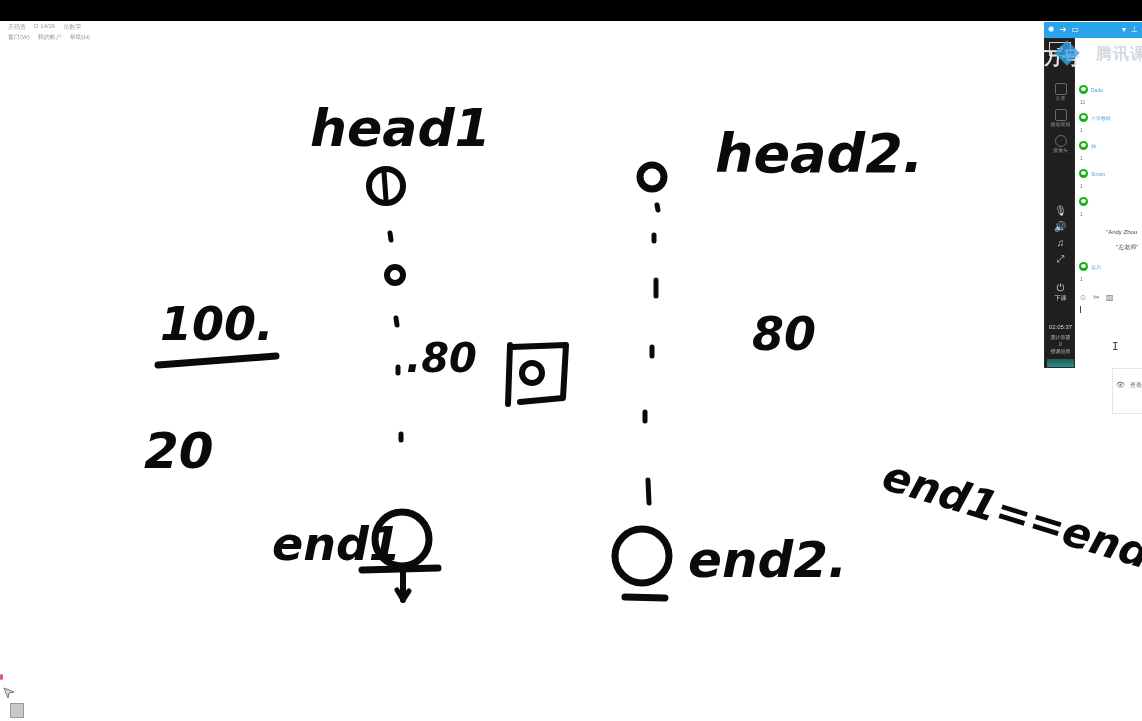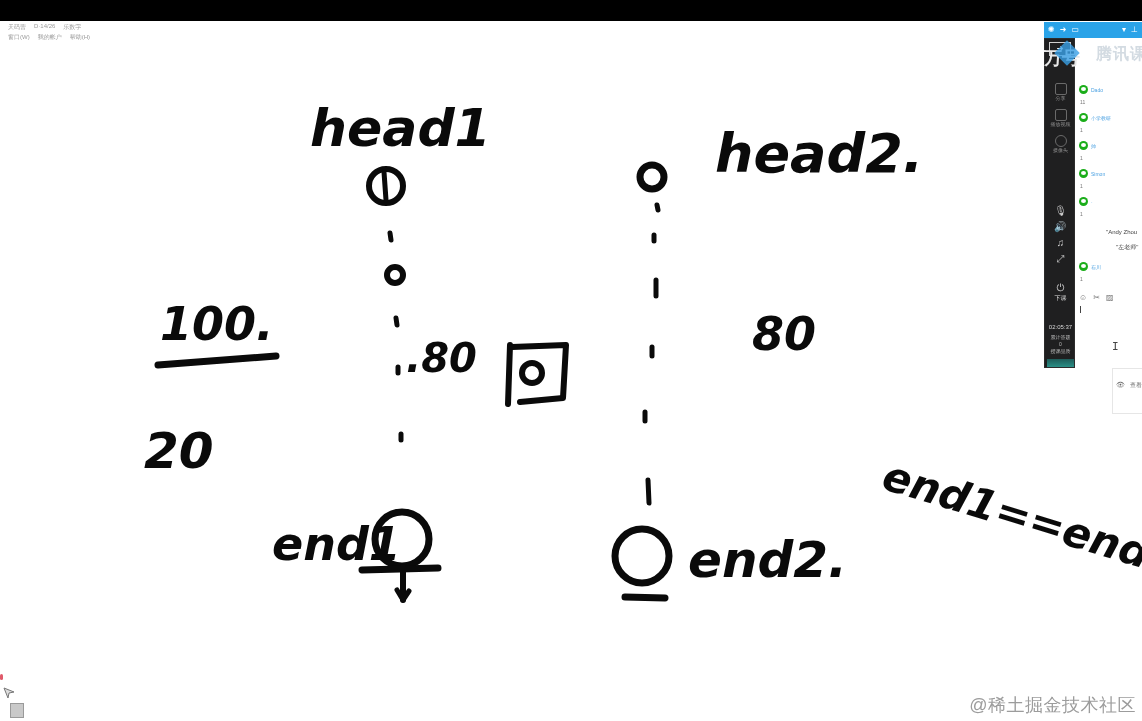--- a/index.html
+++ b/index.html
@@ -221,14 +221,13 @@
     <span class="eye">👁</span>
     <span class="lbl">查看</span>
   </div>
 
   <div class="red-dot"></div>
   <svg class="cursor-ico" viewBox="0 0 14 14">
     <path d="M2 2 L12 6 L7 7 L6 12 Z" fill="#ddd" stroke="#777" stroke-width="1"></path>
   </svg>
   <div class="bin-ico"></div>
 
-  <div class="watermark">@稀土掘金技术社区</div>
 </div>
 
 </body></html>

